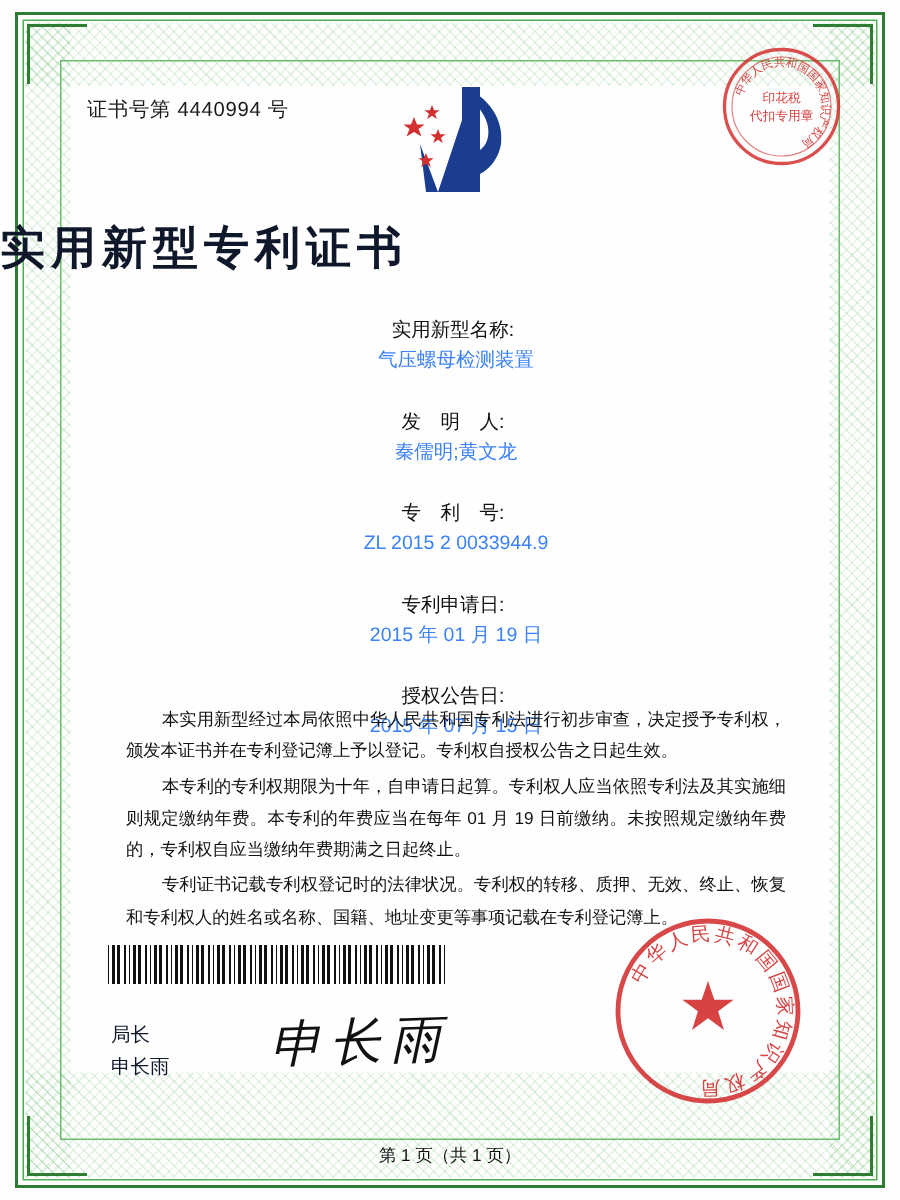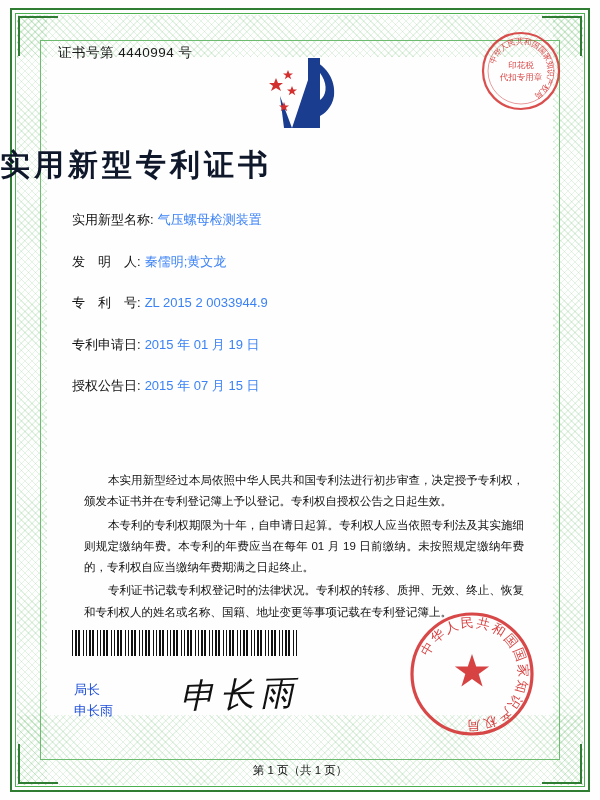--- a/index.html
+++ b/index.html
@@ -63,21 +63,21 @@
     position: absolute;
     left: 40px; top: 40px;
     width: 520px; height: 720px;
     border: 1px solid #6cbb6f;
     box-sizing: border-box;
   }
 
   
   .cert-no {
     position: absolute;
-    left: 58px; top: 44px;
+    left: 58px; top: 64px;
     font-size: 13.5px;
     color: #1a1a1a;
     letter-spacing: .5px;
     font-family: "Liberation Sans", sans-serif;
   }
 
   
   .logo {
     position: absolute;
     left: 262px; top: 50px;
@@ -108,20 +108,21 @@
     width: 460px;
     font-size: 13px;
     color: #111;
     font-family: "Liberation Sans", sans-serif;
   }
   .field-row {
     display: flex;
     align-items: center;
     margin-bottom: 22px;
     line-height: 1.5;
+    flex-direction: column;
   }
   .field-label {
     white-space: nowrap;
     color: #111;
   }
   .field-value {
     margin-left: 4px;
     color: #3b82f6;
   }
   .field-value.bold {
@@ -151,21 +152,21 @@
     background: repeating-linear-gradient(90deg,
       #111 0 1px, #fff 1px 3px, #111 3px 5px, #fff 5px 6px,
       #111 6px 8px, #fff 8px 11px, #111 11px 12px, #fff 12px 14px);
   }
 
   .signer {
     position: absolute;
     left: 74px; top: 680px;
     font-size: 13px;
     line-height: 1.6;
-    color: #1d4ed8;
+    color: #0f172a;
     font-family: "Liberation Sans", sans-serif;
   }
   .signature {
     position: absolute;
     left: 180px; top: 672px;
     font-size: 34px;
     font-family: "Liberation Serif", serif;
     font-style: italic;
     color: #111;
     letter-spacing: 6px;

